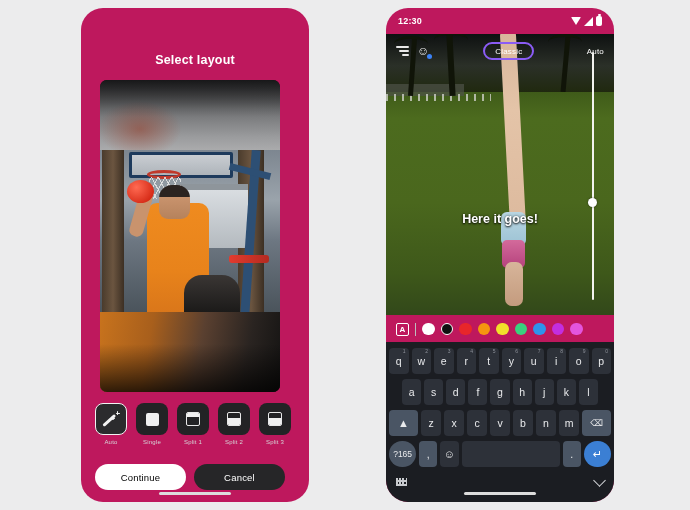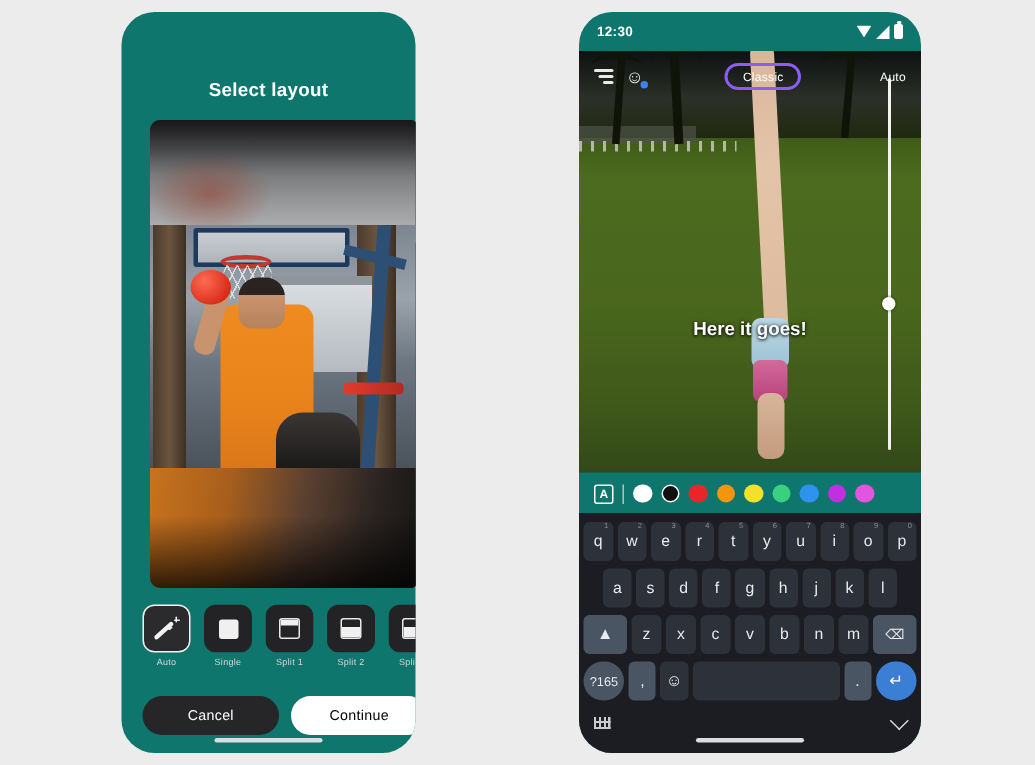--- a/index.html
+++ b/index.html
@@ -7,25 +7,25 @@
     width: 690px; height: 510px;
     background: #ececed;
     font-family: "Liberation Sans", sans-serif;
     overflow: hidden;
   }
   .stage { position: relative; width: 690px; height: 510px; background: #ececed; }
 
   
   .phone {
     position: absolute;
-    background: #0f766e;
+    background: #be185d;
     border-radius: 22px;
     overflow: hidden;
   }
-  #phone-left  { left: 81px;  top: 8px;  width: 196px; height: 494px; }
+  #phone-left  { left: 81px;  top: 8px;  width: 228px; height: 494px; }
   #phone-right { left: 386px; top: 8px;  width: 228px; height: 494px; }
 
   
   .left-title {
     position: absolute; top: 45px; left: 0; width: 100%;
     text-align: center; color: #fff;
     font-size: 12.5px; font-weight: bold; letter-spacing: .2px;
   }
   .preview {
     position: absolute; left: 19px; top: 72px;
@@ -420,22 +420,22 @@
             <div class="empty" style="height:42%"></div>
               <div class="fill" style="height:58%"></div>
           </div>
         </div>
         <div class="layout-label">Split 3</div>
       </div>
 
     </div>
 
     <div class="btn-row">
+      <div class="btn btn-continue">Continue</div>
       <div class="btn btn-cancel">Cancel</div>
-      <div class="btn btn-continue">Continue</div>
     </div>
 
     <div class="home-bar"></div>
   </div>
 
   <div class="phone" id="phone-right">
 
     <div class="status">
       <div class="status-time">12:30</div>
       <div class="status-icons">

